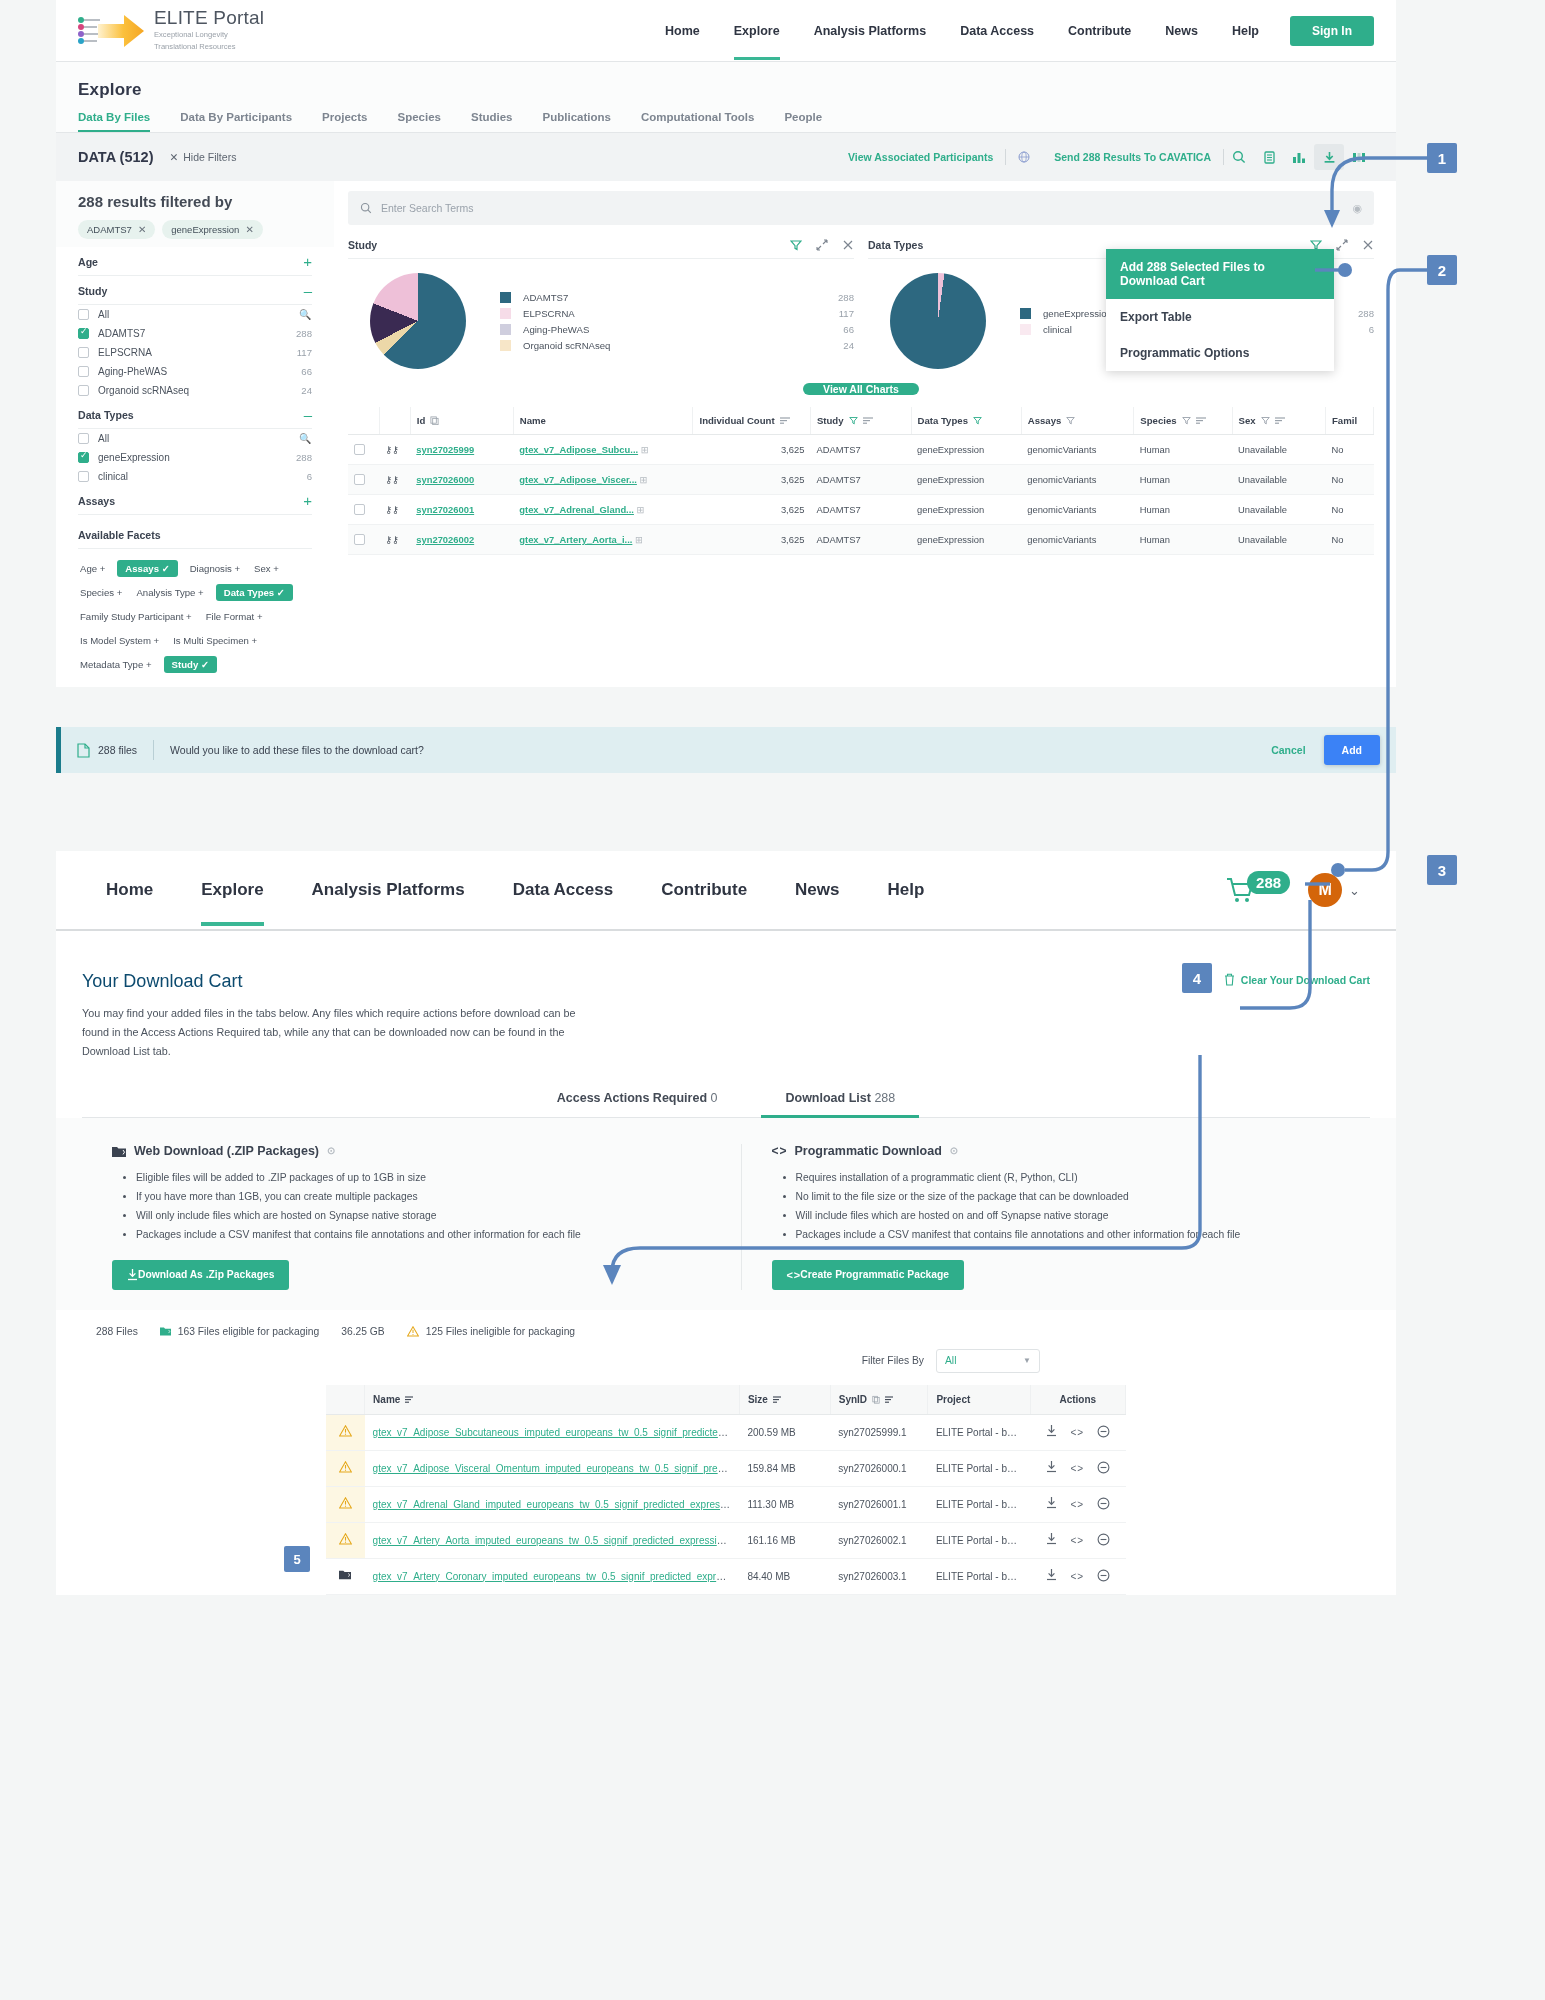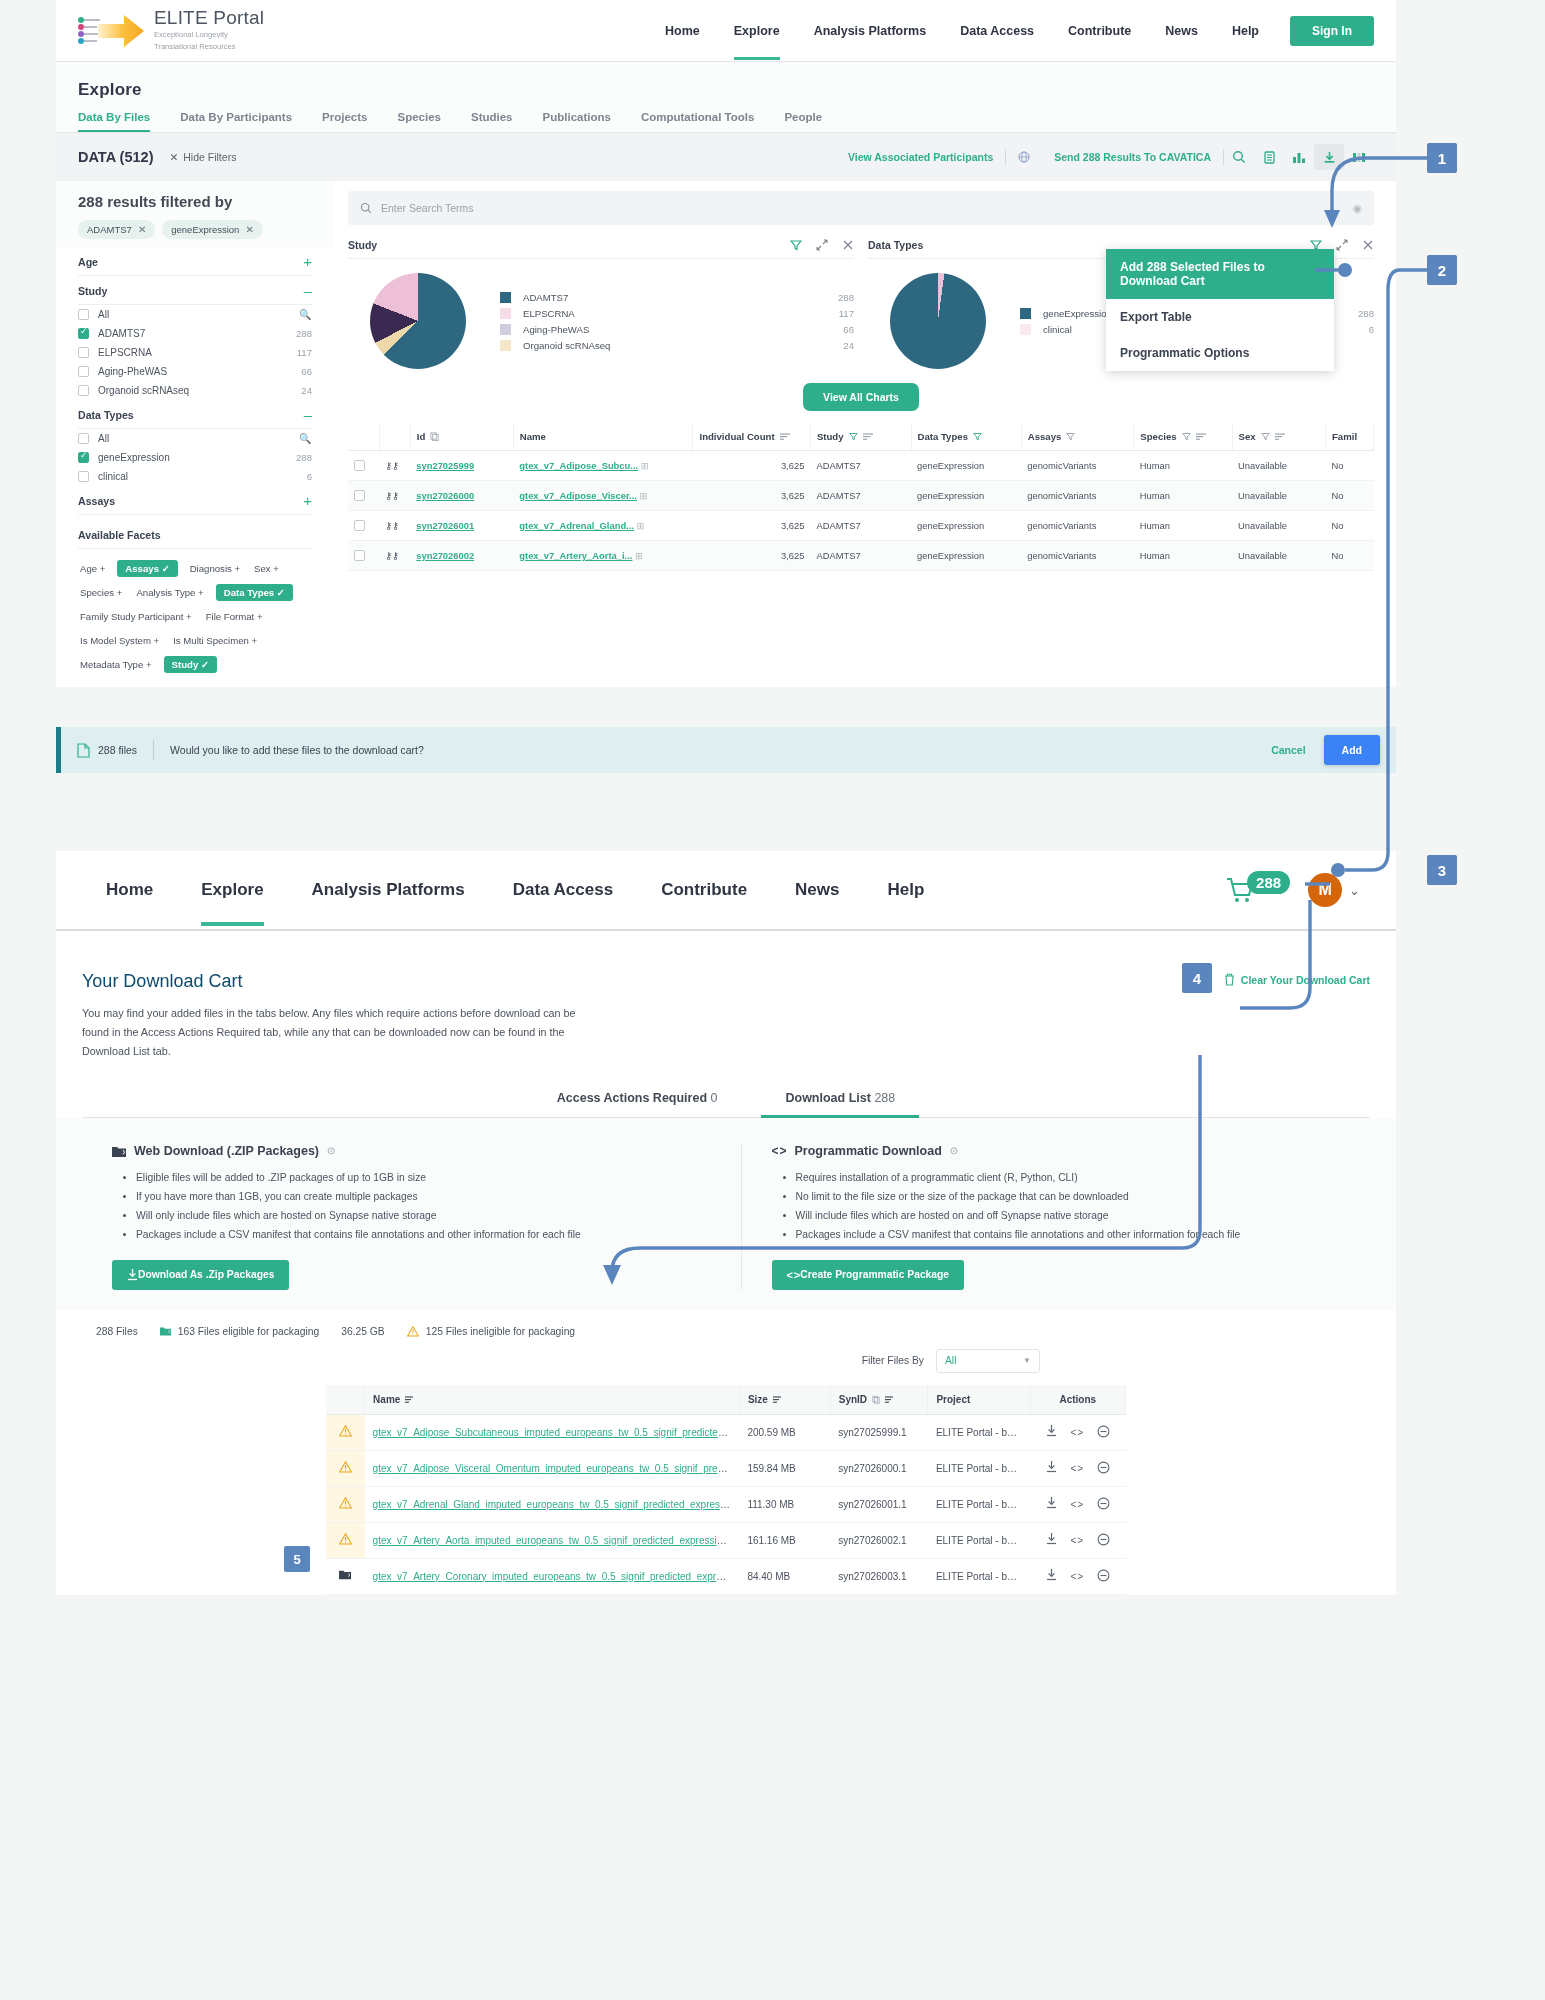--- a/index.html
+++ b/index.html
@@ -98,21 +98,21 @@
   .chart-head .acts { margin-left:auto; display:flex; gap:14px; align-items:center; }
   .chart-body { display:flex; align-items:center; padding:14px 0 4px 0; }
   .pie { width:96px; height:96px; border-radius:50%; margin-left:22px; flex:0 0 auto; }
   .legend { margin-left:34px; flex:1; }
   .lrow { display:flex; align-items:center; font-size:9.6px; color:#4b535e; padding:2.5px 0; }
   .sw { width:11px; height:11px; margin-right:12px; flex:0 0 auto;}
   .lrow .v { margin-left:auto; color:#9aa2ab; }
 
   .viewall-wrap { display:flex; justify-content:center; margin-top:10px; }
   .viewall { background:#2fae8b; color:#fff; font-size:10.5px; font-weight:700;
-             padding:8px 20px; border-radius:7px; }
+             padding:0 20px; border-radius:13px; }
 
   table.dt { width:100%; border-collapse:collapse; margin-top:12px; table-layout:fixed; }
   table.dt th { font-size:9.6px; font-weight:700; color:#3b4350; text-align:left;
                 padding:8px 6px; border-bottom:1px solid #e6e9ea; border-right:1px solid #eff1f2;
                 white-space:nowrap; }
   table.dt td { font-size:9.4px; color:#4b535e; padding:9px 6px; border-bottom:1px solid #f0f2f3;
                 white-space:nowrap; overflow:hidden; text-overflow:ellipsis; }
   table.dt tr.alt td { background:#fafbfb; }
   table.dt td.lnk a, table.dt td.lnk span.l { color:#2fae8b; text-decoration:underline; font-weight:700; }
   .thi { display:inline-flex; align-items:center; gap:5px; }

